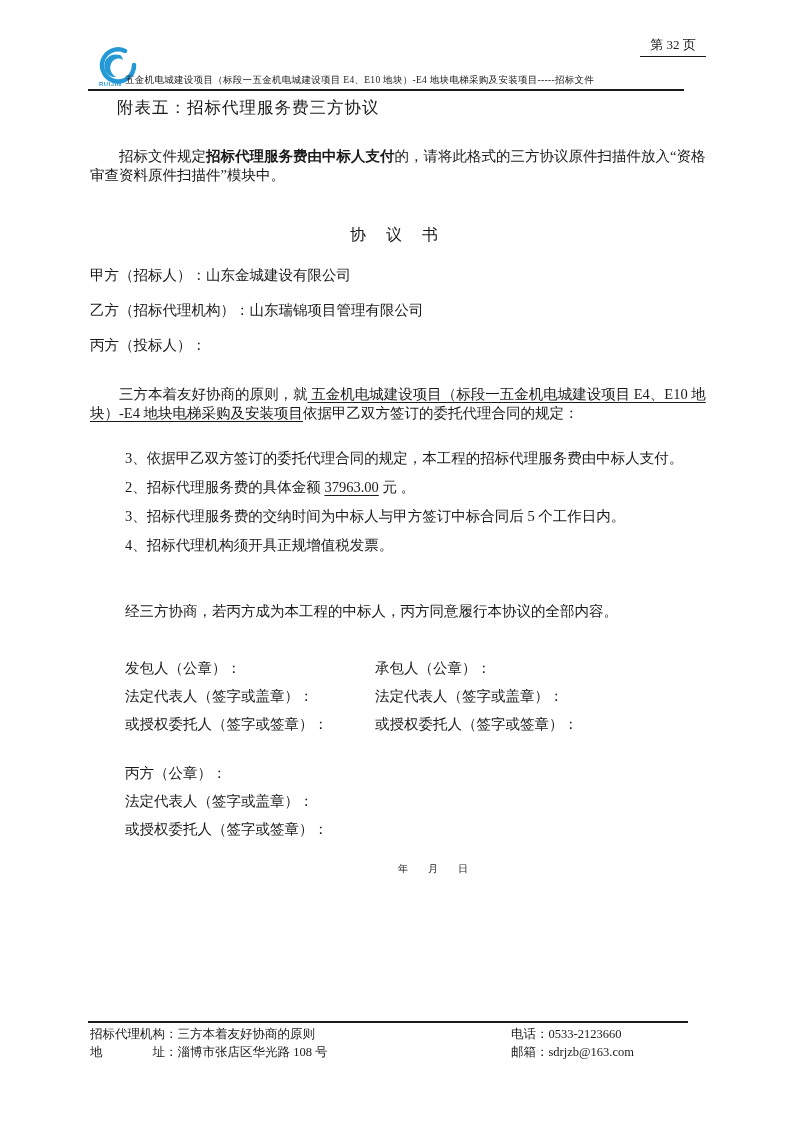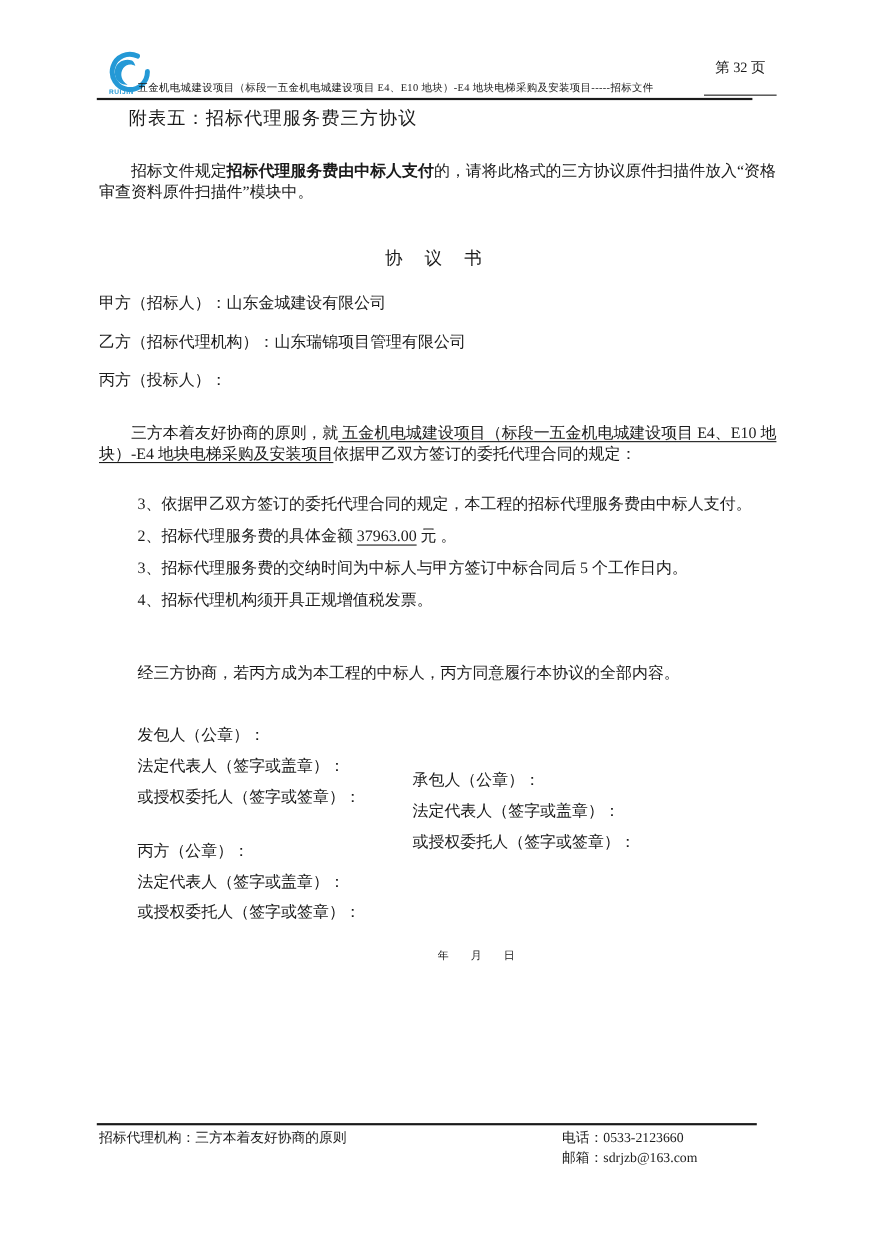--- a/index.html
+++ b/index.html
@@ -14,23 +14,23 @@
   }
 
   
   .logo-swirl { position: absolute; left: 94px; top: 46px; width: 44px; height: 40px; }
   .logo-wordmark {
     position: absolute; left: 99px; top: 81px;
     font-size: 6px; letter-spacing: 0.5px;
     color: #2499d6; font-family: "Liberation Sans", sans-serif; font-weight: bold;
   }
   .page-number {
-    position: absolute; top: 52px; left: 640px; width: 66px;
+    position: absolute; top: 36px; left: 640px; width: 66px;
     font-size: 13px; text-align: center;
-    border-bottom: 1.5px solid #1a1a1a; padding-bottom: 16px;
+    border-bottom: 1.5px solid #1a1a1a; padding-bottom: 2px;
   }
   .doc-line {
     position: absolute; left: 125px; top: 74px; width: 560px;
     font-size: 9.5px; letter-spacing: 0.3px; white-space: nowrap;
   }
   .header-rule {
     position: absolute; left: 88px; top: 89px; width: 596px; height: 2px;
     background: #1a1a1a;
   }
   .doc-title {
@@ -50,21 +50,21 @@
     text-align: center; font-size: 16px; letter-spacing: 8px;
   }
   .party-line { position: absolute; left: 90px; font-size: 14.5px; white-space: nowrap; }
   .preamble { position: absolute; left: 90px; top: 385px; width: 618px; }
   .num-item { position: absolute; left: 125px; font-size: 14.5px; white-space: nowrap; }
   .consensus { position: absolute; left: 125px; top: 602px; font-size: 14.5px; white-space: nowrap; }
 
   
   .sig-row { position: absolute; left: 0; width: 793px; font-size: 14.5px; }
   .sig-left { position: absolute; left: 125px; white-space: nowrap; }
-  .sig-right { position: absolute; left: 375px; white-space: nowrap; margin-top: 41px; }
+  .sig-right { position: absolute; left: 375px; white-space: nowrap; }
   .date-line { position: absolute; left: 398px; top: 862px; font-size: 10px; white-space: nowrap; }
 
   
   .footer-rule {
     position: absolute; left: 88px; top: 1021px; width: 600px; height: 2px;
     background: #1a1a1a;
   }
   .footer-cell { position: absolute; font-size: 12.5px; white-space: nowrap; }
 </style>
 </head>
@@ -121,16 +121,17 @@
     <span class="sig-left">法定代表人（签字或盖章）：</span>
   </div>
   <div class="sig-row" style="top:820px">
     <span class="sig-left">或授权委托人（签字或签章）：</span>
   </div>
 
   <div class="date-line">年　　月　　日</div>
 
   <div class="footer-rule"></div>
   <div class="footer-cell" style="left:90px; top:1026px">招标代理机构：三方本着友好协商的原则</div>
+  <div class="footer-cell" style="left:90px; top:1044px">地　　　　址：淄博市张店区华光路 108 号</div>
   <div class="footer-cell" style="left:511px; top:1026px">电话：0533-2123660</div>
   <div class="footer-cell" style="left:511px; top:1044px">邮箱：sdrjzb@163.com</div>
 
 </div>
 
 </body></html>

